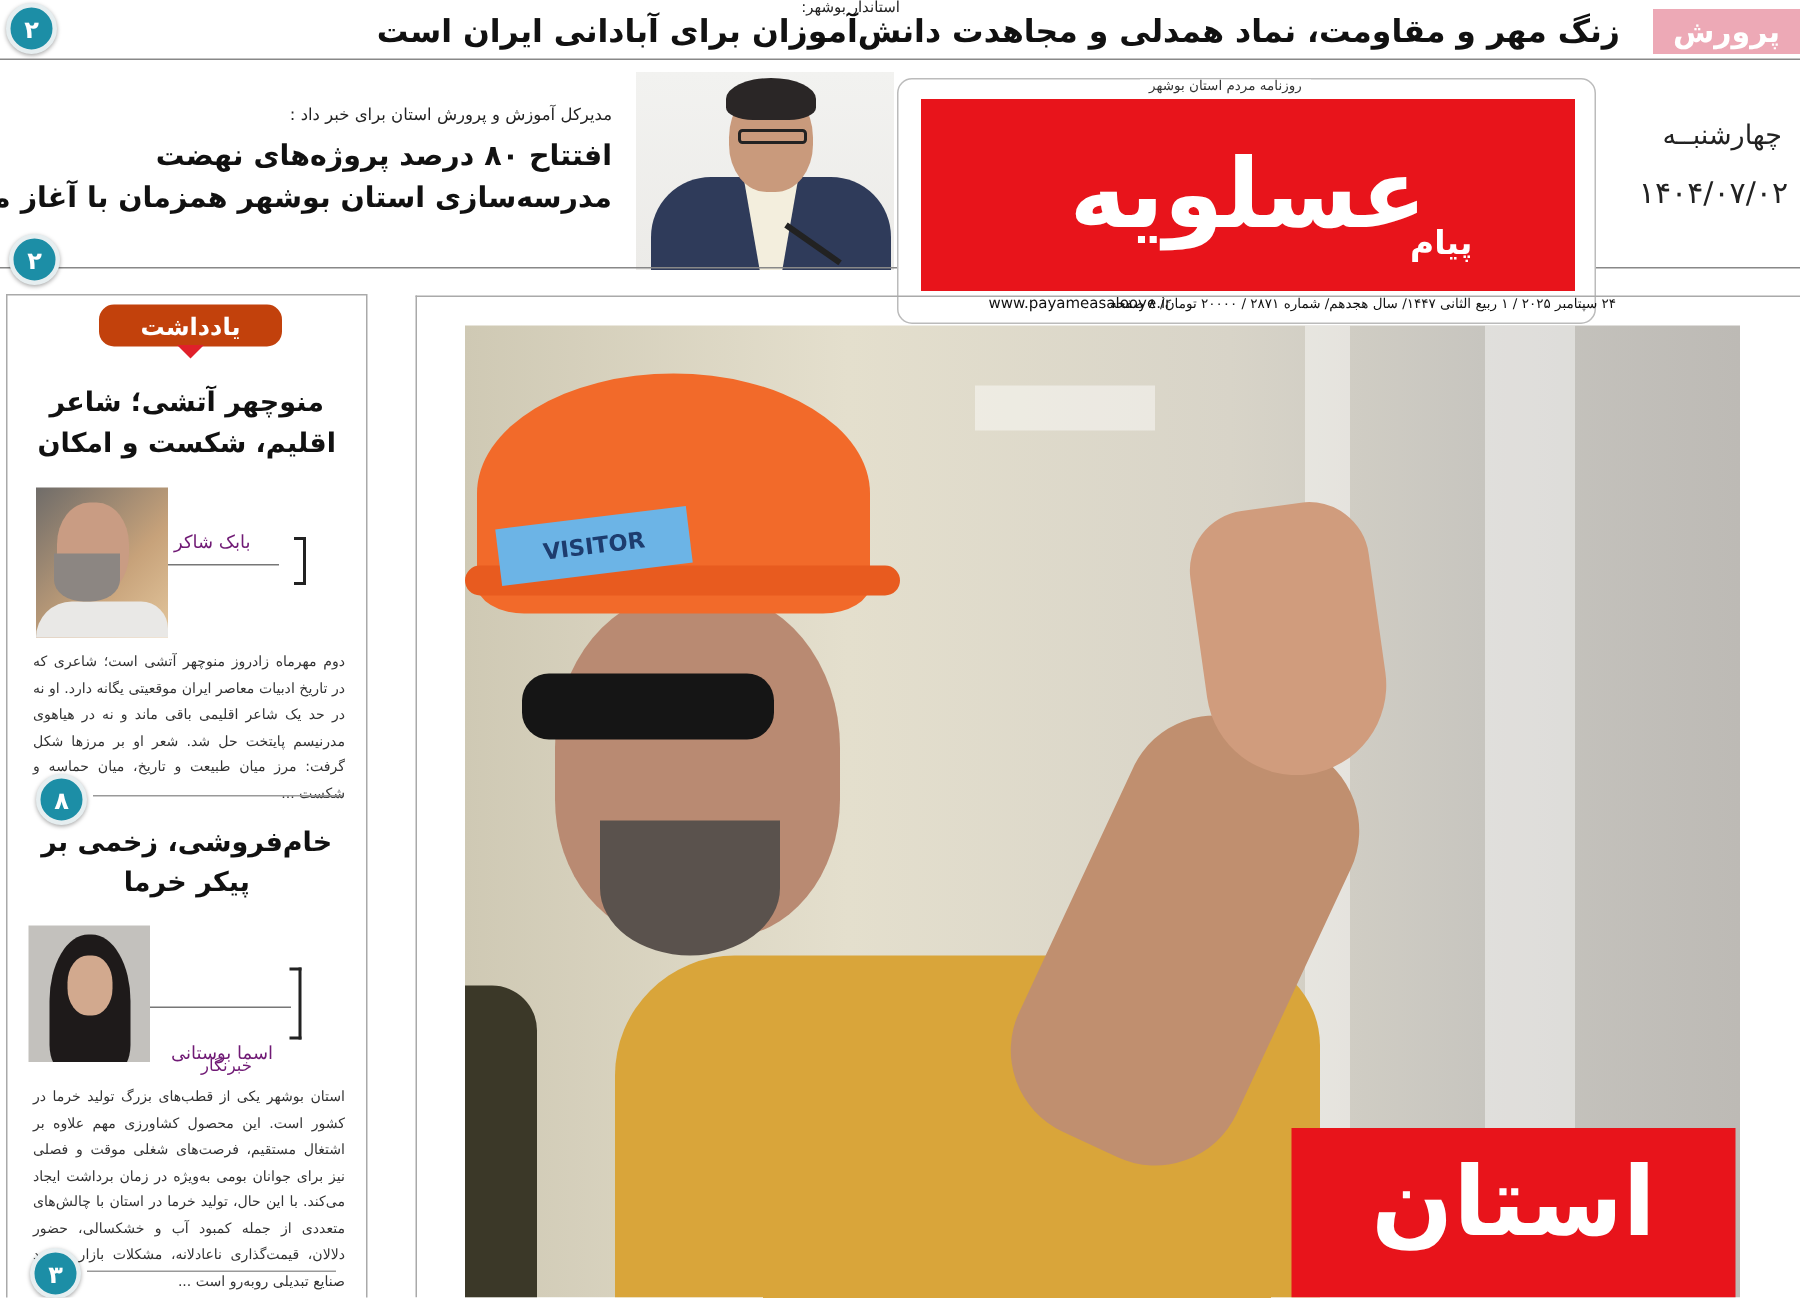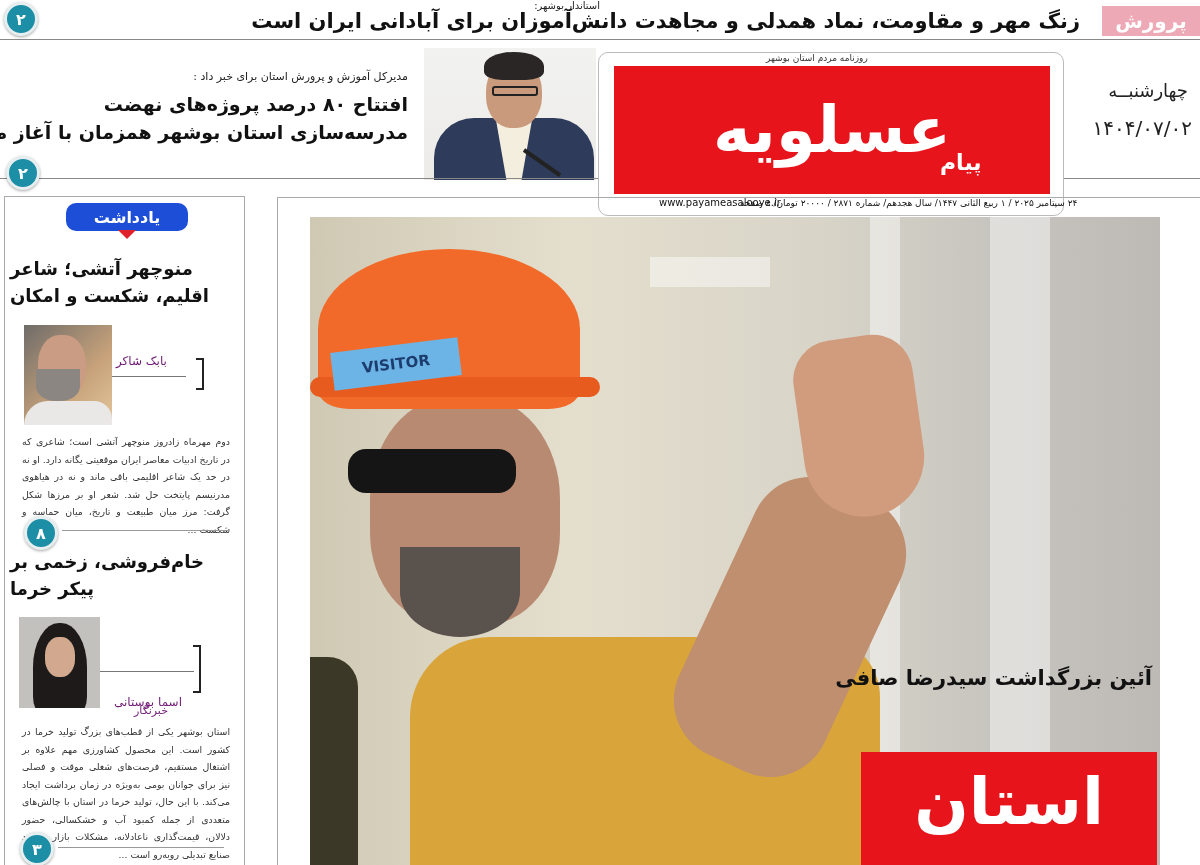--- a/index.html
+++ b/index.html
@@ -69,30 +69,30 @@
   #weekday { top: 80px; right: 12px; font-size: 18px; color: #222; }
   #date-value { top: 116px; right: 8px; font-size: 20px; color: #222; letter-spacing: 1px; }
 
   
   #left-col {
     top: 196px; left: 4px; width: 241px; height: 680px;
     border: 1px solid #aaa; background: #fff;
   }
   #note-tag {
     top: 203px; left: 66px; width: 122px; height: 28px;
-    background: #1d4ed8; color: #fff; border-radius: 10px;
+    background: #c2410c; color: #fff; border-radius: 10px;
     font-size: 16px; font-weight: bold;
     display: flex; align-items: center; justify-content: center;
   }
   #note-tag-arrow {
     top: 230px; left: 118px; width: 0; height: 0;
     border-left: 9px solid transparent; border-right: 9px solid transparent;
     border-top: 9px solid #e0202a;
   }
-  .col-headline { font-size: 18px; font-weight: bold; line-height: 27px; text-align: left; direction: rtl; color: #111; }
+  .col-headline { font-size: 18px; font-weight: bold; line-height: 27px; text-align: center; direction: rtl; color: #111; }
   #note-headline { top: 255px; left: 10px; width: 229px; }
   .author-photo { position: absolute; background: #d7c3a8; overflow: hidden; }
   #author1-photo { top: 325px; left: 24px; width: 88px; height: 100px; background: linear-gradient(135deg, #6f6c69 0%, #c7a27a 60%, #e3c69c 100%); }
   #author1-photo .face { position: absolute; left: 14px; top: 10px; width: 48px; height: 62px; background: #c99c83; border-radius: 45%; }
   #author1-photo .beard { position: absolute; left: 12px; top: 44px; width: 44px; height: 32px; background: #8c8682; border-radius: 0 0 45% 45%; }
   #author1-photo .shirt { position: absolute; left: 0; top: 76px; width: 88px; height: 24px; background: #e9e8e6; }
   .author-name { position: absolute; font-size: 12px; font-weight: normal; color: #701a75; direction: rtl; }
   #author1-name { top: 354px; left: 116px; }
   .author-line { position: absolute; height: 1px; background: #777; }
   #author1-line { top: 376px; left: 112px; width: 74px; }
@@ -220,17 +220,16 @@
   <div class="arm"></div>
   <div class="hand"></div>
   <div class="face"></div>
   <div class="beard"></div>
   <div class="sunglasses"></div>
   <div class="helmet"></div>
   <div class="helmet-brim"></div>
   <div class="helmet-label">VISITOR</div>
 </div>
 <div id="feature-kicker" class="abs">
-  <div>آئین بزرگداشت سیدرضا صافی</div>
 </div>
 <div id="feature-title-box" class="abs">
   <span id="feature-title">استان</span>
 </div>
 
 </body></html>

